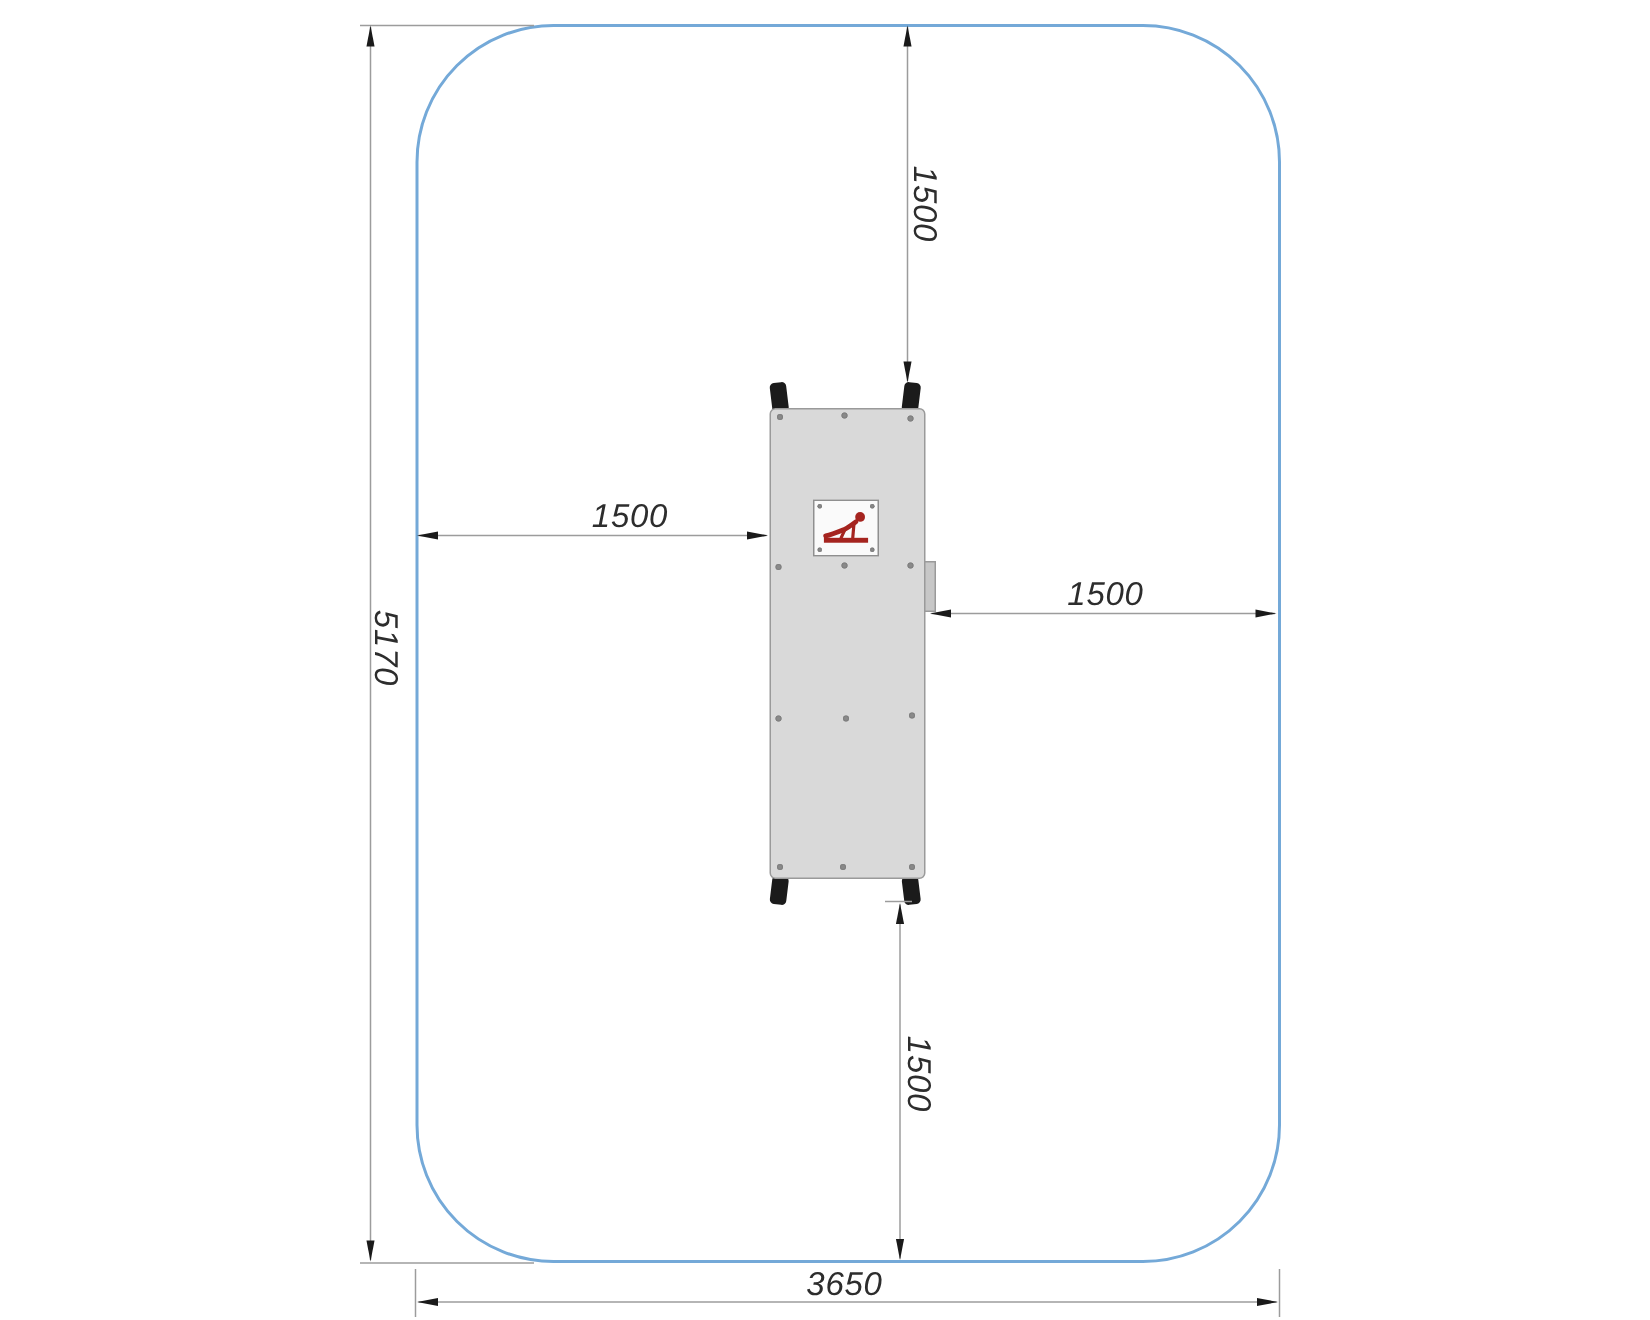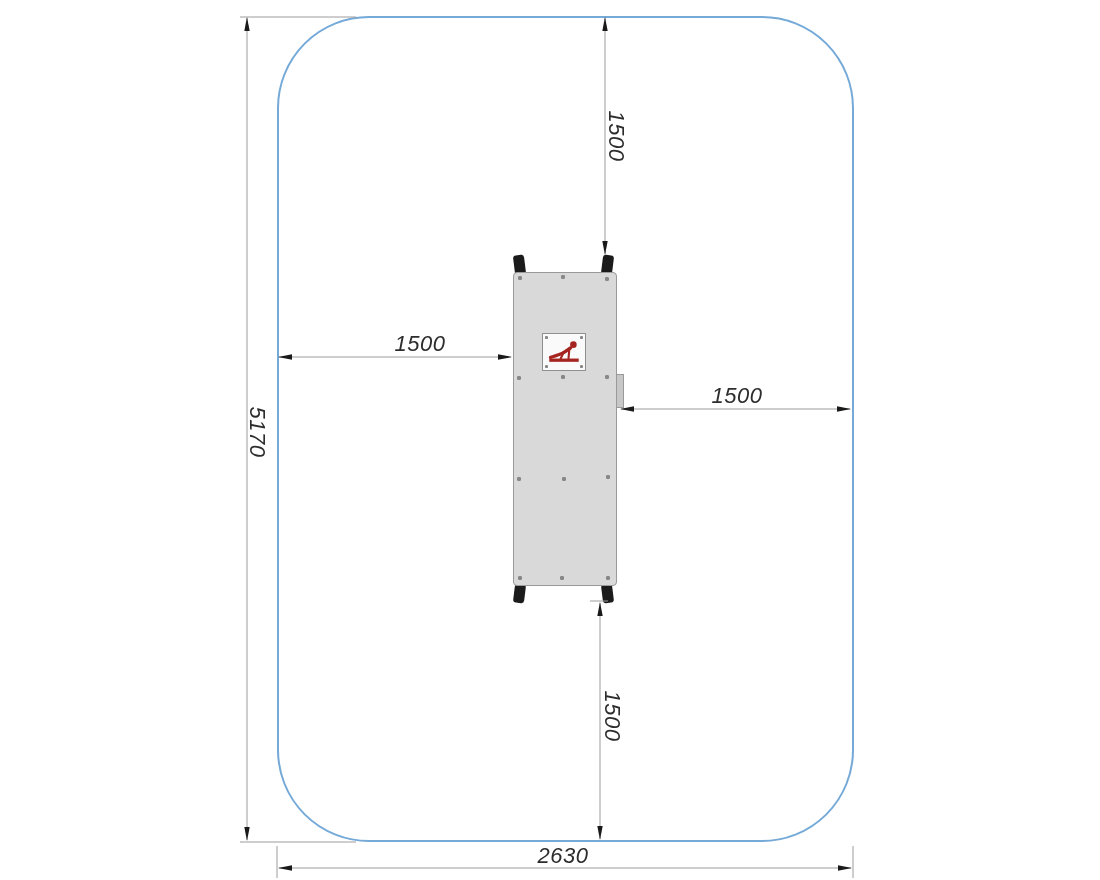--- a/index.html
+++ b/index.html
@@ -148,15 +148,15 @@
     <line x1="279" y1="868" x2="851" y2="868" stroke="#9c9c9c" stroke-width="1"></line>
     <polygon points="278,868 292,865.3 292,870.7" fill="#1a1a1a"></polygon>
     <polygon points="852,868 838,865.3 838,870.7" fill="#1a1a1a"></polygon>
   </svg>
 
   <div class="dim-label vertical" style="left:257px;top:432px;">5170</div>
   <div class="dim-label vertical" style="left:616px;top:136px;">1500</div>
   <div class="dim-label vertical" style="left:612px;top:716px;">1500</div>
   <div class="dim-label" style="left:420px;top:344px;">1500</div>
   <div class="dim-label" style="left:737px;top:396px;">1500</div>
-  <div class="dim-label" style="left:563px;top:856px;">2630</div>
+  <div class="dim-label" style="left:563px;top:856px;">3650</div>
 
 </div>
 
 </body></html>

